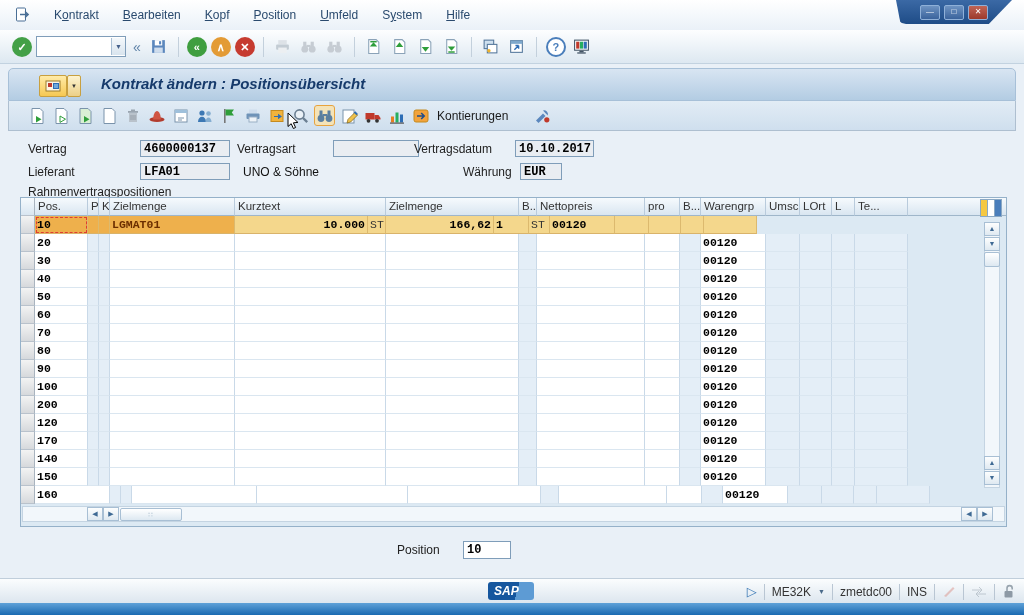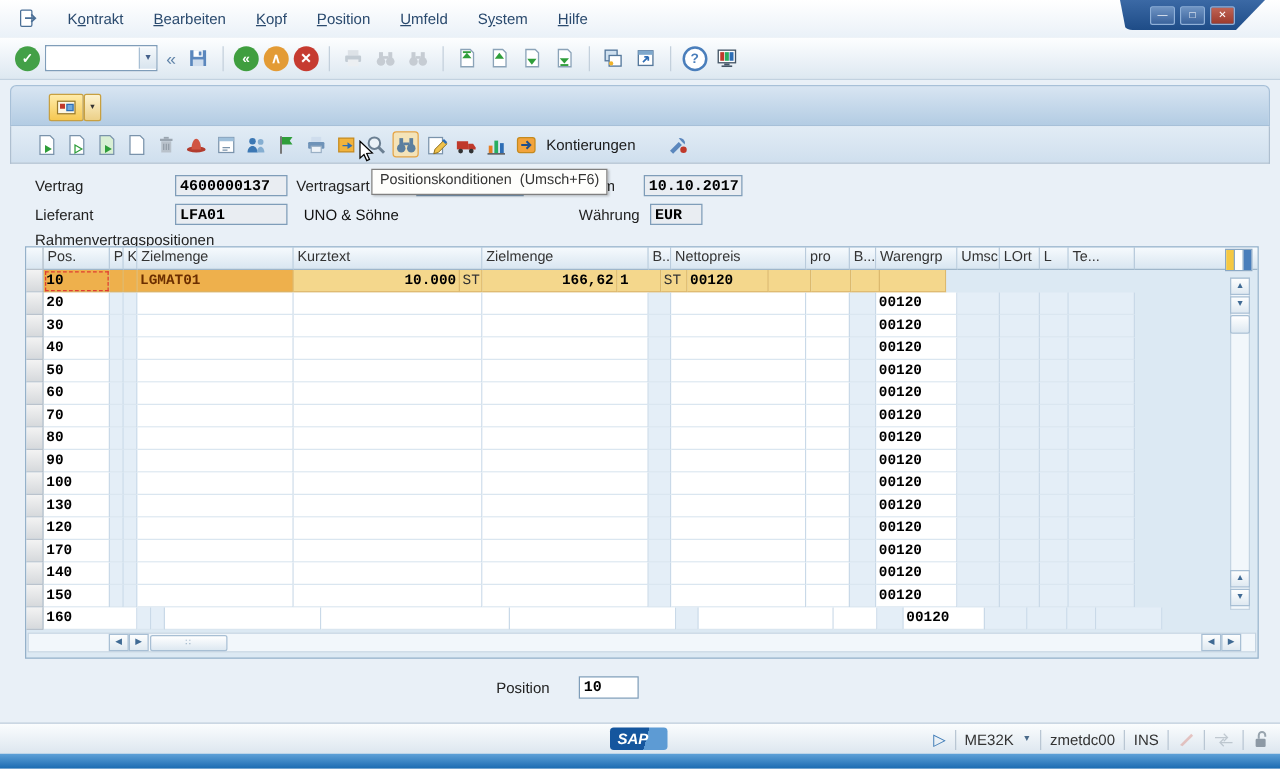--- a/index.html
+++ b/index.html
@@ -278,20 +278,21 @@
 
   <div class="titlebar">
     <span class="gosbtn">
       <svg viewBox="0 0 16 12" width="16" height="12">
           <rect x="1" y="1" width="14" height="10" fill="#fdf6e2" stroke="#9a7b2d"></rect>
           <rect x="3" y="3" width="4" height="4" fill="#c0392b"></rect>
           <rect x="8.5" y="3.5" width="5" height="5" fill="#6fa8dc" stroke="#2d6db5"></rect>
         </svg>
     </span>
     <span class="gosdrop">▼</span>
+    <span class="ttext">Kontrakt ändern : Positionsübersicht</span>
   </div>
 
   <div class="appbar">
     <span class="aicon">
       <svg viewBox="0 0 18 18" width="18" height="18">
           <path d="M4 1.5h8l3 3v12H4z" fill="#fff" stroke="#7a93ab"></path>
           <path d="M8 9l5.5 3.2L8 15.4z" fill="#2f9e3a"></path>
         </svg>
     </span>
     <span class="aicon">
@@ -633,21 +634,21 @@
         <span class="cell pale udim" style="width: 21px;"></span>
         <span class="cell" style="width: 65px;">00120</span>
         <span class="cell pale" style="width: 34px;"></span>
         <span class="cell pale" style="width: 32px;"></span>
         <span class="cell pale" style="width: 23px;"></span>
         <span class="cell pale" style="width: 53px;"></span>
         <span class="fillcell"></span>
       </div>
       <div class="trow">
         <span class="selcell"></span>
-        <span class="cell keycol" style="width: 53px;">130</span>
+        <span class="cell keycol" style="width: 53px;">200</span>
         <span class="cell pale keycol" style="width: 11px;"></span>
         <span class="cell pale keycol" style="width: 11px;"></span>
         <span class="cell keycol" style="width: 125px;"></span>
         <span class="cell" style="width: 151px;"></span>
         <span class="cell num" style="width: 133px;"></span>
         <span class="cell pale udim" style="width: 18px;"></span>
         <span class="cell num" style="width: 108px;"></span>
         <span class="cell" style="width: 35px;"></span>
         <span class="cell pale udim" style="width: 21px;"></span>
         <span class="cell" style="width: 65px;">00120</span>
@@ -766,21 +767,20 @@
 
     <div class="hbar">
       <span class="sbtn" style="left:64px;top:0;width:16px;">◀</span>
       <span class="sbtn" style="left:80px;top:0;width:16px;">▶</span>
       <span class="hthumb">∷</span>
       <span class="sbtn" style="left:938px;top:0;width:16px;">◀</span>
       <span class="sbtn" style="left:954px;top:0;width:16px;">▶</span>
     </div>
   </div>
 
-  <div class="tooltip">Positionskonditionen  (Umsch+F6)</div>
   <span class="cursor">
     <svg width="13" height="19" viewBox="0 0 13 19">
         <path d="M1 1l0 13.5 3.2-2.8 2.2 4.8 2.2-1-2.2-4.7 4.5-.4z" fill="#fff" stroke="#000" stroke-width="1"></path>
       </svg>
   </span>
 
   <div class="flabel" style="left:397px;top:542px;">Position</div>
   <input class="posfield" value="10" style="">
 
   <div class="statusbar">

